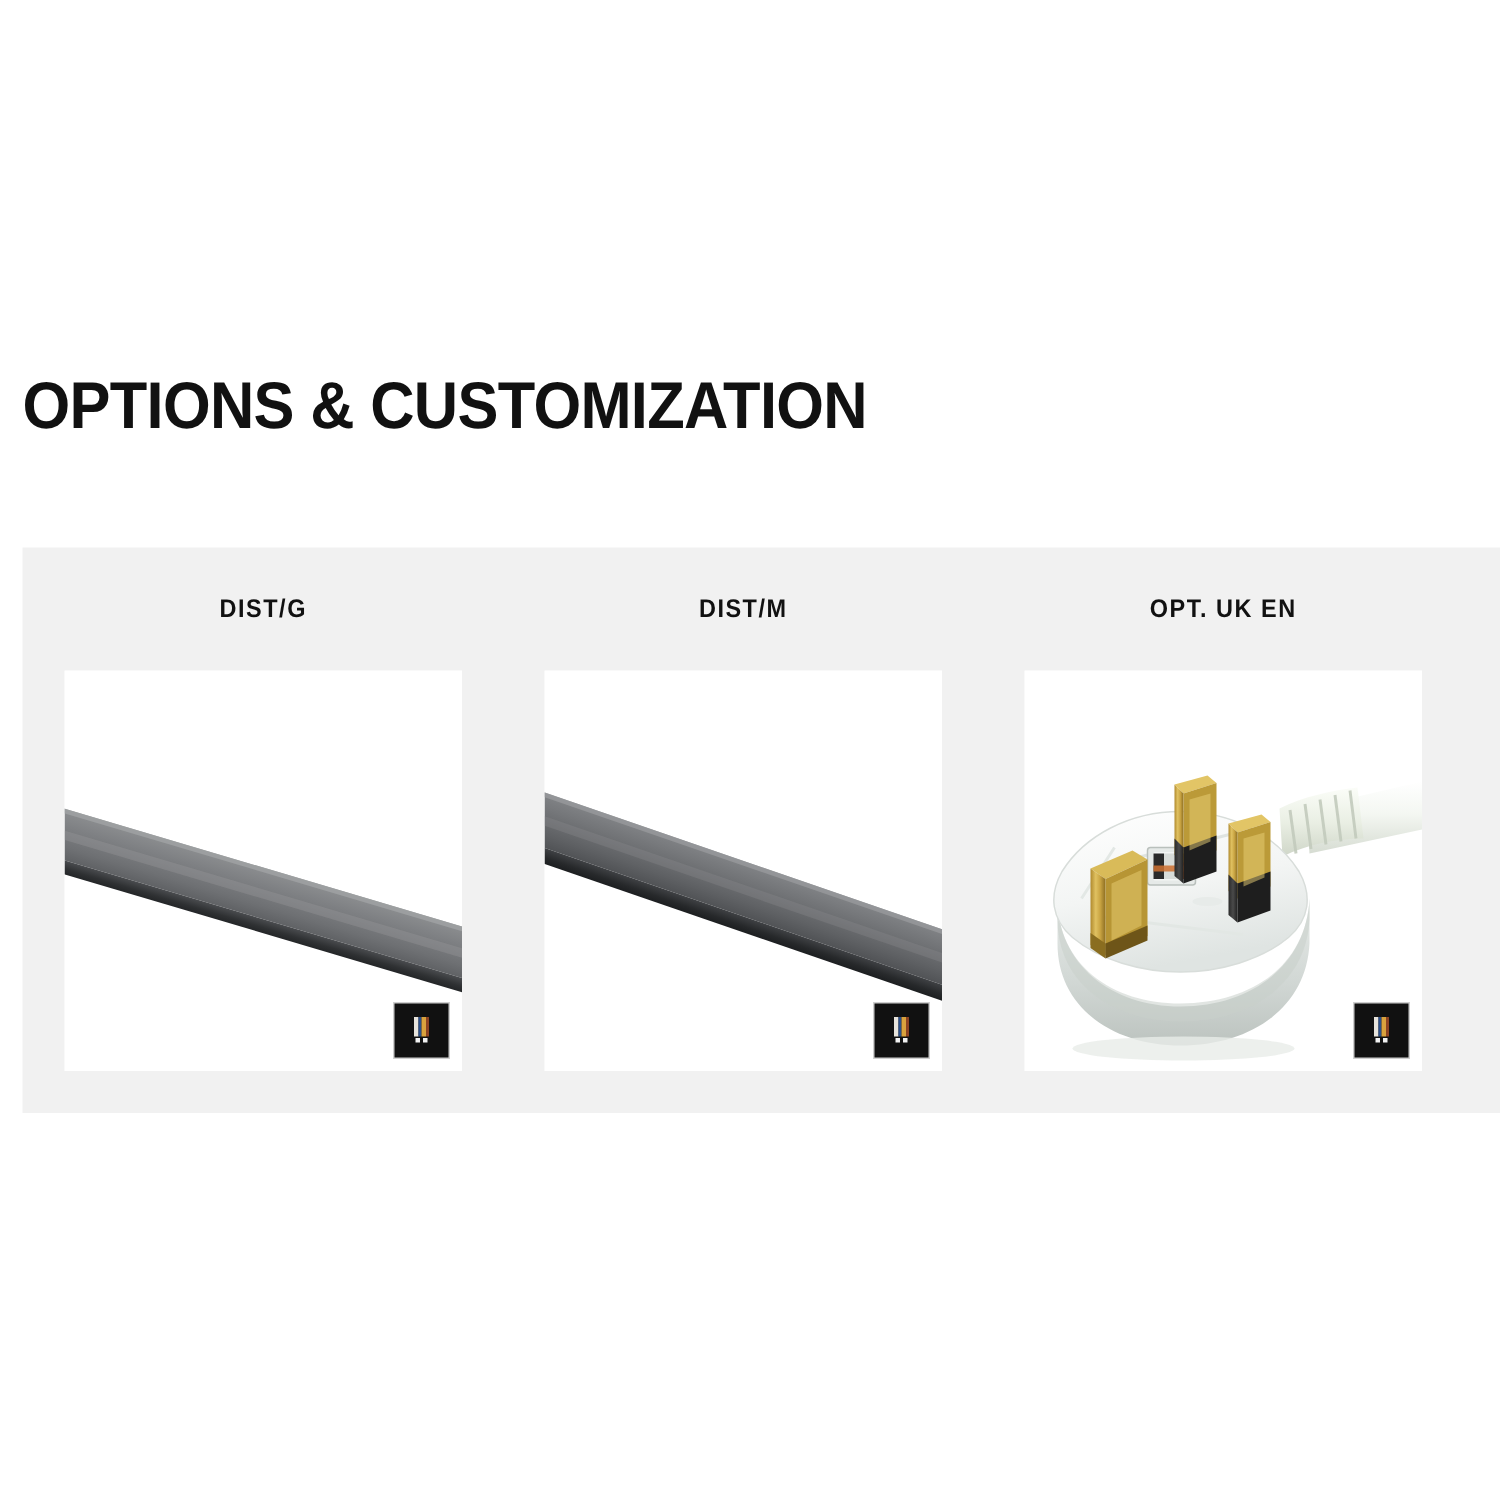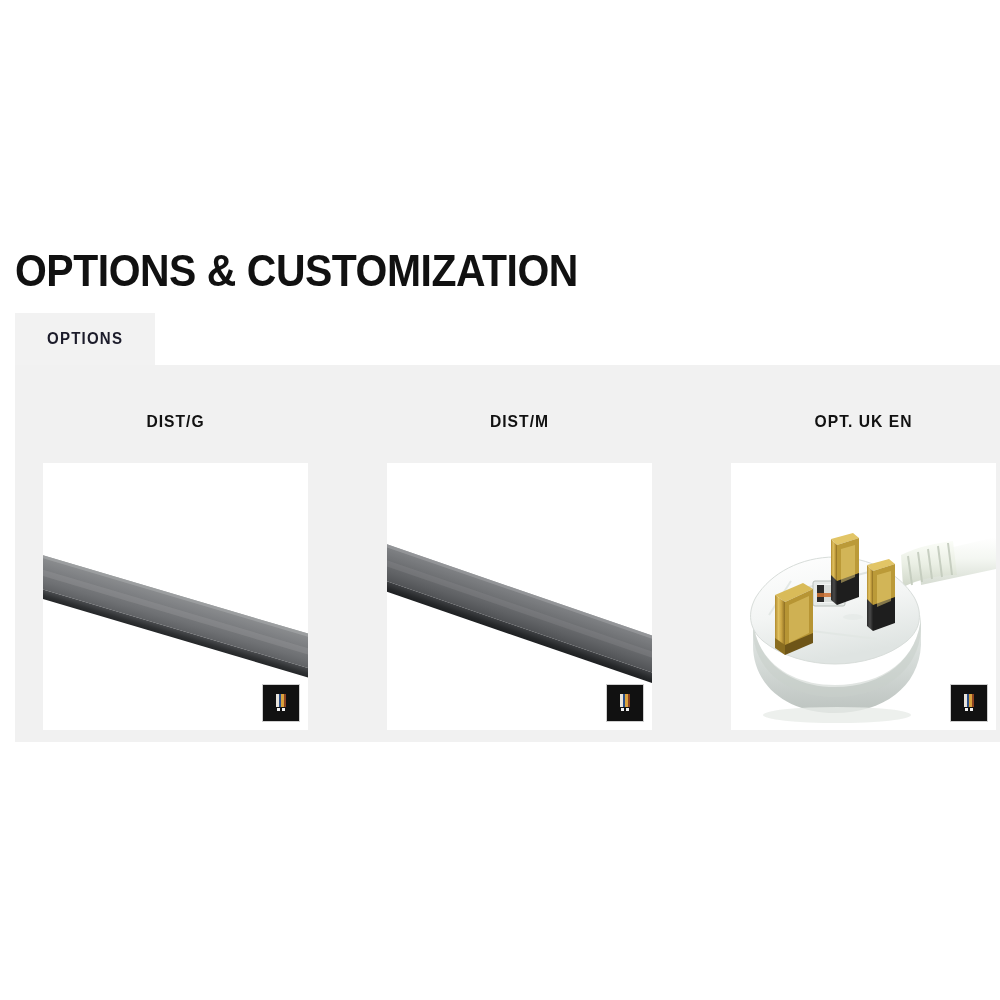--- a/index.html
+++ b/index.html
@@ -72,22 +72,21 @@
     width: 1000px;
     height: 377px;
     background: #f1f1f1;
   }
 
   .options-grid {
     position: absolute;
     left: 28px;
     top: 0px;
     display: flex;
-    gap: 79px;
-    margin-top: 16px;
+    gap: 55px;
   }
 
   .option-col {
     width: 265px;
   }
 
   .option-label {
     height: 82px;
     line-height: 82px;
     text-align: center;
@@ -130,23 +129,20 @@
   
   .plug-img { position: absolute; inset: 0; }
 </style>
 </head>
 <body>
 
 <div class="page">
 
   <h1 class="section-title">OPTIONS &amp; CUSTOMIZATION</h1>
 
-  <div class="tabs">
-    <div class="tab">OPTIONS</div>
-  </div>
 
   <div class="panel">
     <div class="options-grid">
 
       <div class="option-col">
         <div class="option-label">DIST/G</div>
         <div class="option-card">
           <svg class="rail-img" viewBox="0 0 265 267" preserveAspectRatio="none">
             <defs>
               <linearGradient id="railTopA" x1="0" y1="0" x2="0" y2="1">

